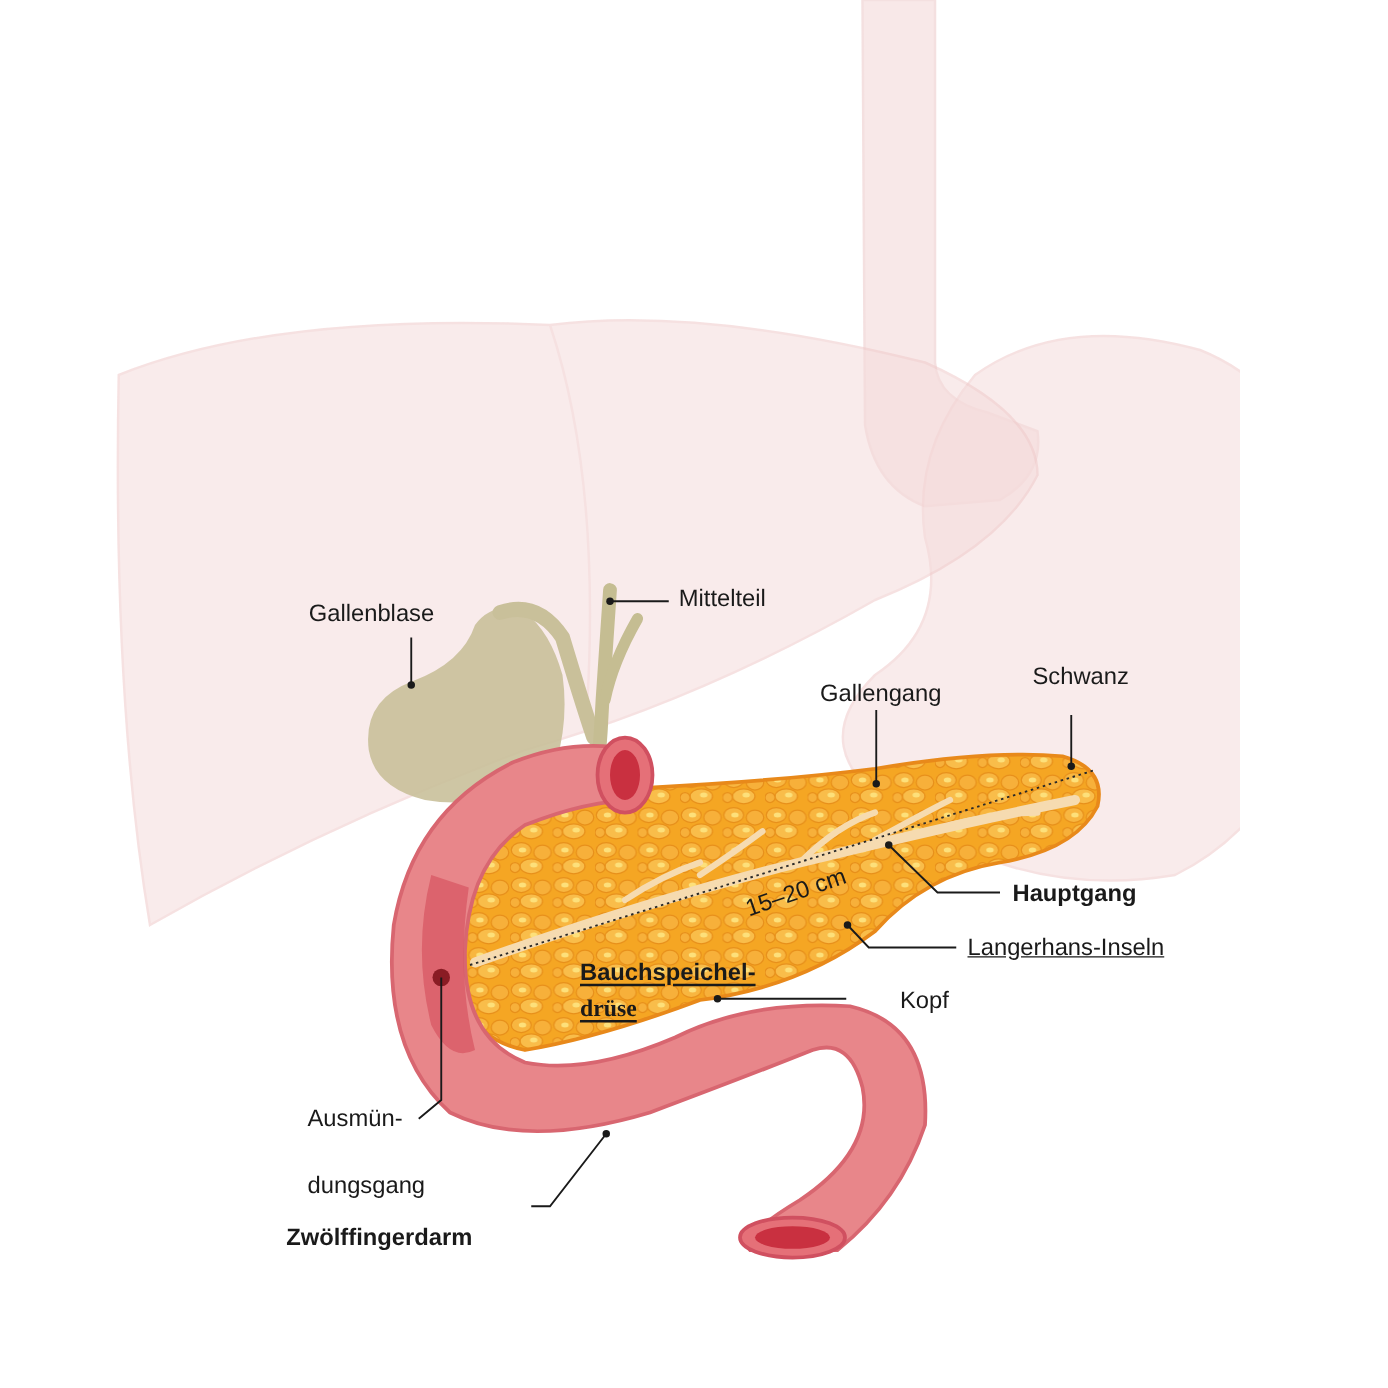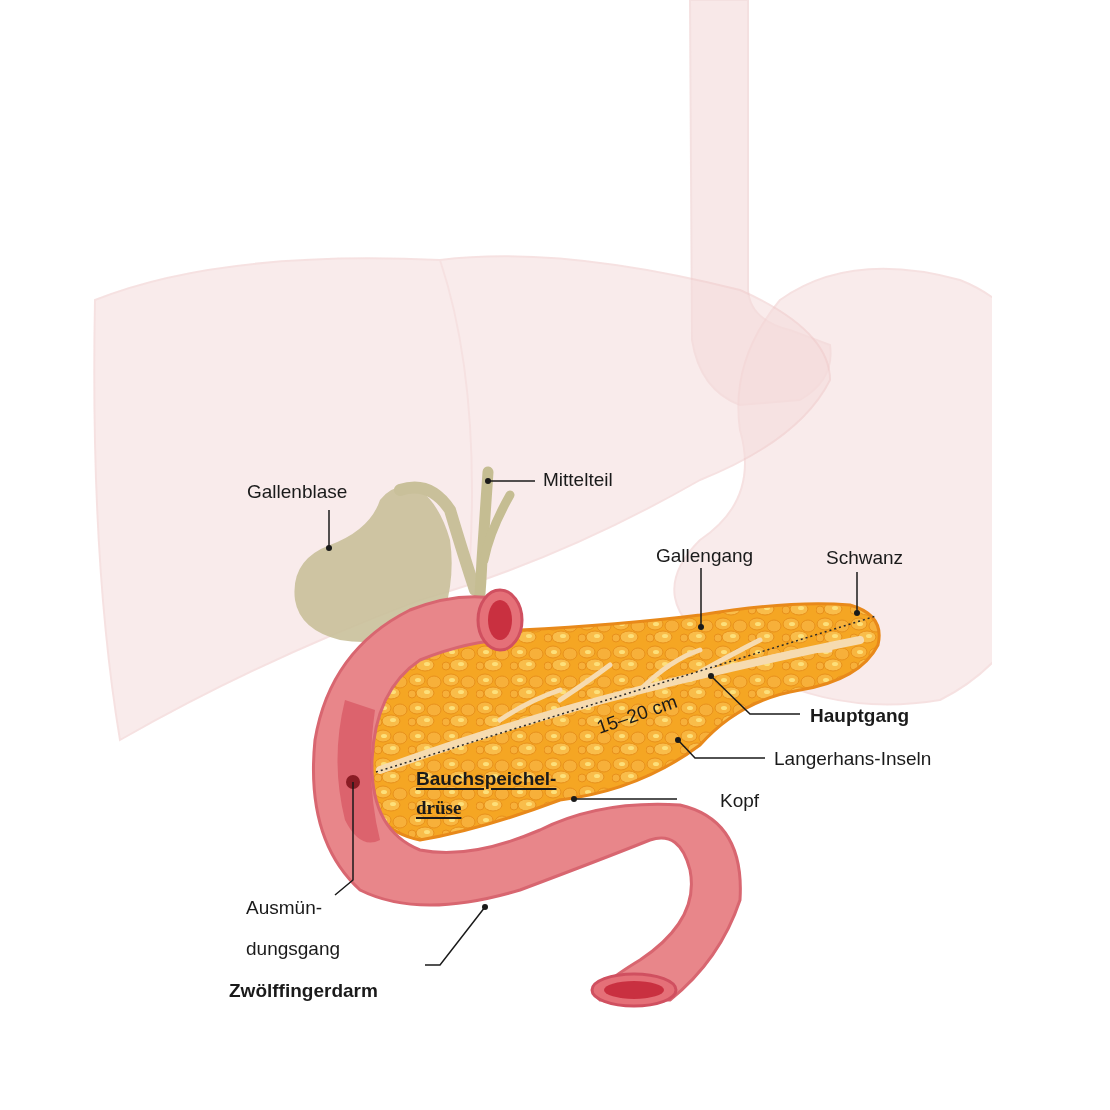--- a/index.html
+++ b/index.html
@@ -1,20 +1,20 @@
 <!DOCTYPE html>
 <html><head>
 <meta charset="utf-8">
 <style>
   html,body{margin:0;padding:0;background:#ffffff;}
   #stage{position:relative;width:992px;height:1110px;overflow:hidden;background:#ffffff;font-family:"Liberation Sans",sans-serif;}
   svg#art{position:absolute;left:0;top:0;}
   .lbl{position:absolute;font-size:19px;color:#1a1a1a;white-space:nowrap;line-height:23px;}
   .lbl.bold{font-weight:bold;}
-  .lbl.under{text-decoration:underline;text-decoration-thickness:2px;text-underline-offset:3px;}
+  .lbl.under{text-decoration:underline;text-decoration-thickness:2px;text-underline-offset:3px;margin-left:48px;}
   .measure{position:absolute;font-size:19px;color:#1a1a1a;transform-origin:left top;white-space:nowrap;}
 </style>
 </head>
 <body>
 
 <div id="stage">
   <svg id="art" width="1110" height="1110" viewBox="0 0 1110 1110">
     <defs>
       <pattern id="cells" width="34" height="28" patternUnits="userSpaceOnUse">
         <rect width="34" height="28" fill="#f5a623"></rect>
@@ -85,23 +85,23 @@
       <circle cx="711" cy="676" r="3"></circle>
         <circle cx="678" cy="740" r="3"></circle>
       <circle cx="574" cy="799" r="3"></circle>
         <circle cx="485" cy="907" r="3"></circle>
     </g>
   </svg>
 
   <div class="lbl" style="left:247px;top:480px;">Gallenblase</div>
   <div class="lbl" style="left:543px;top:468px;">Mittelteil</div>
   <div class="lbl" style="left:656px;top:544px;">Gallengang</div>
-  <div class="lbl" style="left:826px;top:546px;">Schwanz</div>
+  <div class="lbl" style="left:826px;top:530px;">Schwanz</div>
   <div class="lbl" style="left:810px;top:704px;font-weight:bold;">Hauptgang</div>
-  <div class="lbl" style="left:774px;top:747px;">Langerhans-Inseln</div>
+  <div class="lbl" style="left:774px;top:747px;text-decoration:underline;">Langerhans-Inseln</div>
   <div class="lbl" style="left:720px;top:789px;">Kopf</div>
   <div class="lbl bold under" style="left:416px;top:767px;">Bauchspeichel-</div>
   <div class="lbl bold under" style="left:416px;top:796px;font-family:Liberation Serif, serif;">drüse</div>
-  <div class="lbl" style="left:246px;top:884px;margin-top:12px;">Ausmün-</div>
+  <div class="lbl" style="left:246px;top:884px;">Ausmün-</div>
   <div class="lbl" style="left:246px;top:913px;margin-top:24px;">dungsgang</div>
   <div class="lbl bold" style="left:229px;top:979px;">Zwölffingerdarm</div>
   <div class="measure" style="left:594px;top:718px;transform:rotate(-19deg);">15–20 cm</div>
 </div>
 
 </body></html>

